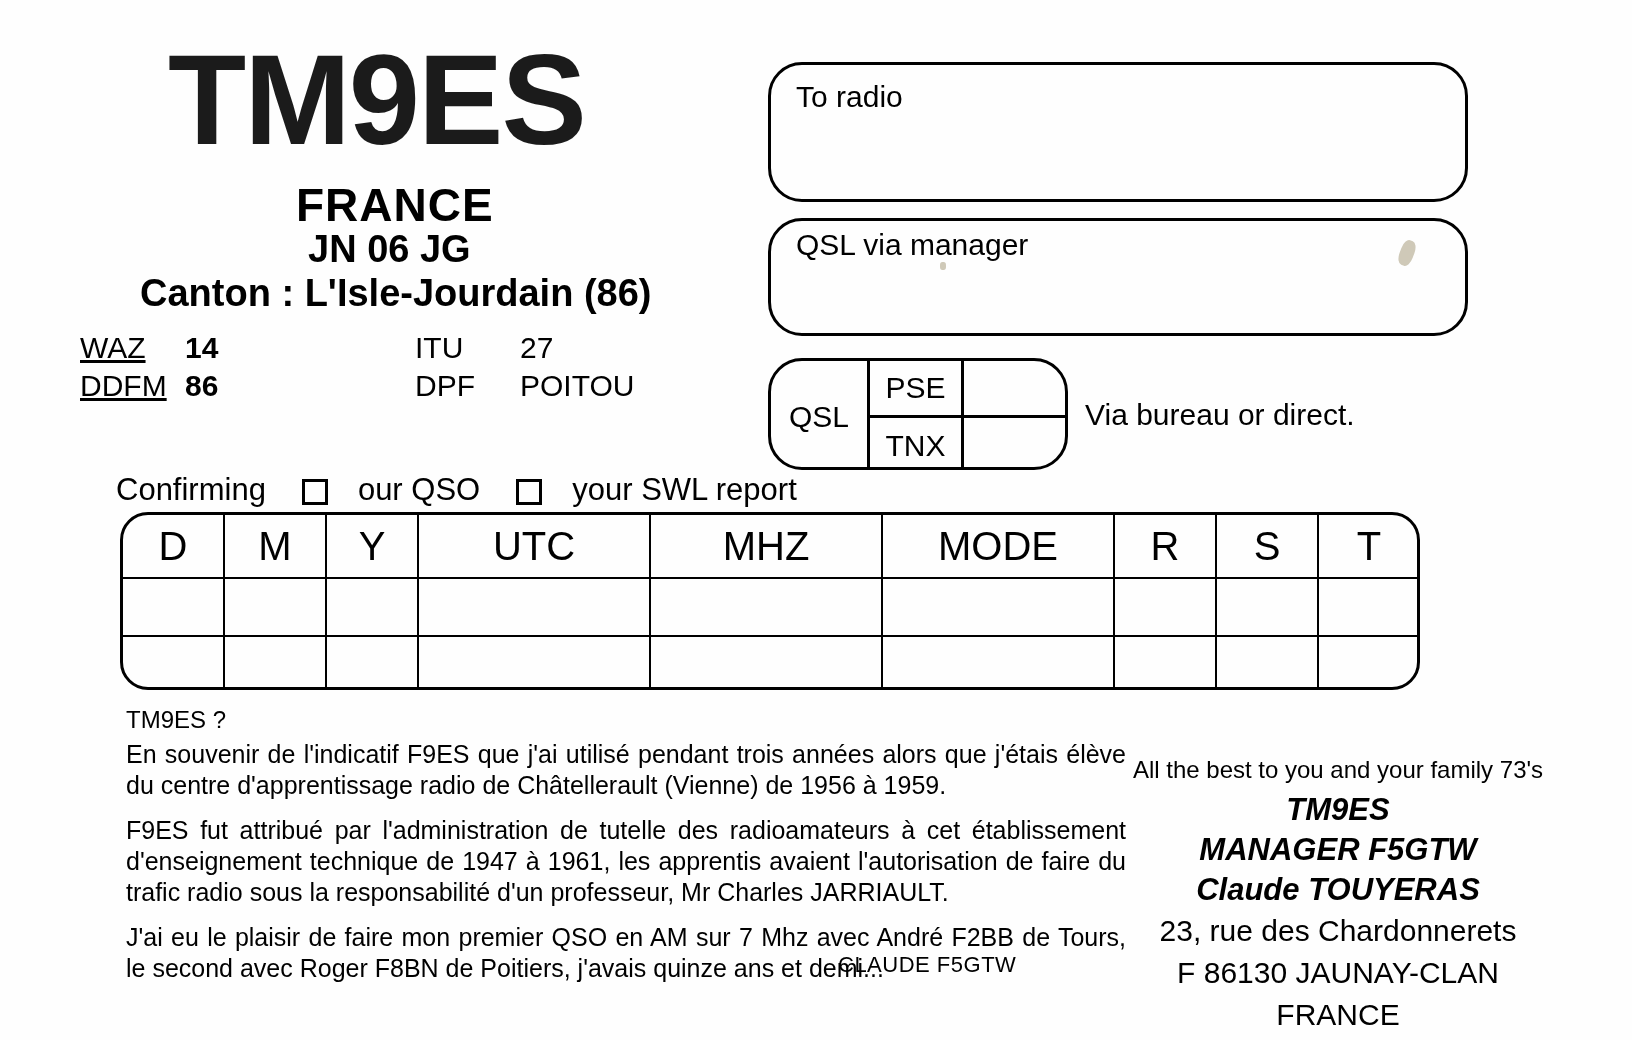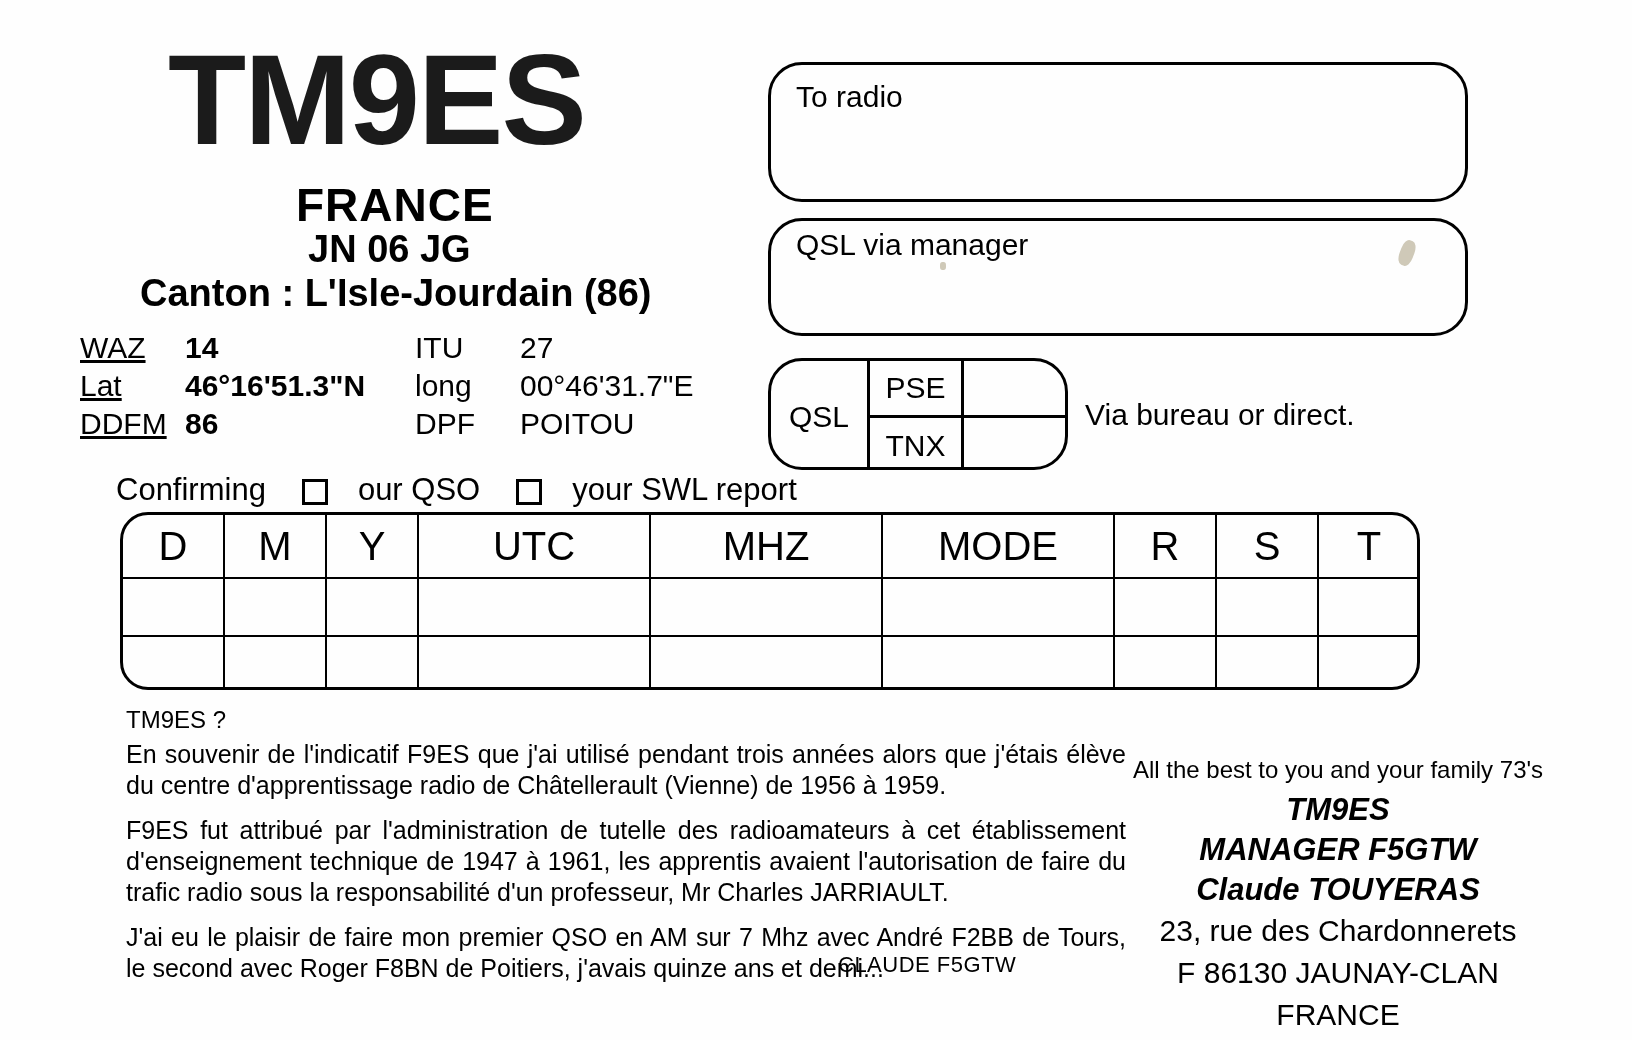--- a/index.html
+++ b/index.html
@@ -258,26 +258,20 @@
   <div class="country">FRANCE</div>
   <div class="locator">JN 06 JG</div>
   <div class="canton">Canton : L'Isle-Jourdain (86)</div>
 
   <div class="datagrid">
     <div class="datarow">
       <span class="dg-label">WAZ</span>
       <span class="dg-value">14</span>
       <span class="dg-label2">ITU</span>
       <span class="dg-value2">27</span>
-    </div>
-    <div class="datarow">
-      <span class="dg-label">Lat</span>
-      <span class="dg-value">46°16'51.3"N</span>
-      <span class="dg-label2">long</span>
-      <span class="dg-value2">00°46'31.7"E</span>
     </div>
     <div class="datarow">
       <span class="dg-label">DDFM</span>
       <span class="dg-value">86</span>
       <span class="dg-label2">DPF</span>
       <span class="dg-value2">POITOU</span>
     </div>
   </div>
 
   <div class="rbox" id="to-radio-box"></div>

